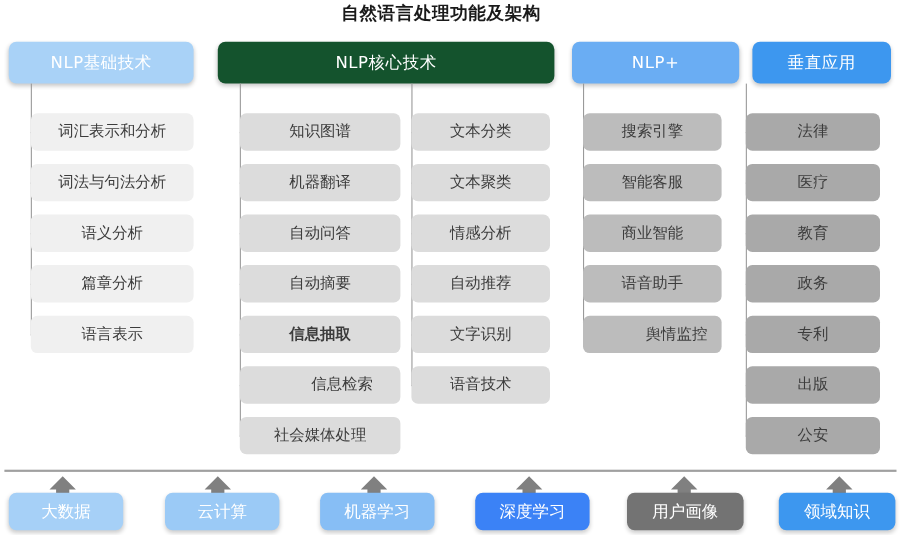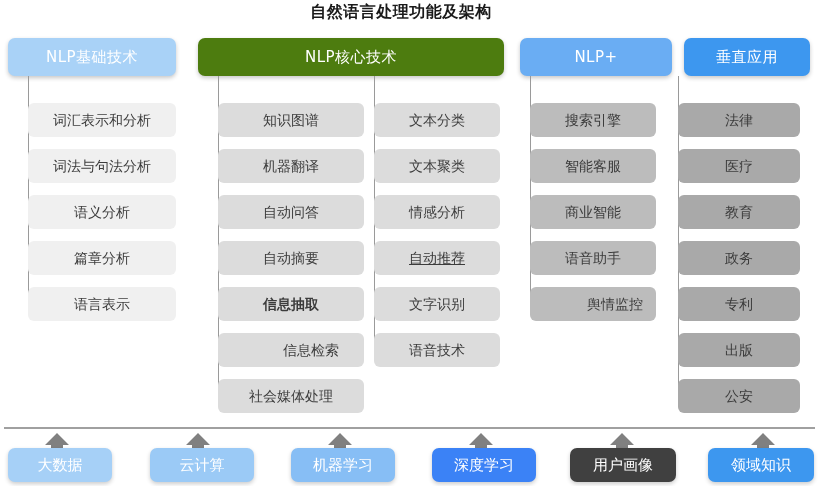--- a/index.html
+++ b/index.html
@@ -44,21 +44,21 @@
   .hdr {
     position: absolute;
     height: 38px;
     color: #ffffff;
     font-size: 15px;
     font-weight: normal;
     box-shadow: 0 2px 4px rgba(0,0,0,0.22);
     letter-spacing: 0.5px;
   }
   #hdr0 { left: 8px;   top: 38px; width: 168px; background: #a9d2f7; }
-  #hdr1 { left: 198px; top: 38px; width: 306px; background: #4d7c0f; text-align: right; }
+  #hdr1 { left: 198px; top: 38px; width: 306px; background: #14532d; text-align: right; }
   #hdr2 { left: 520px; top: 38px; width: 152px; background: #6aadf3; }
   #hdr3 { left: 684px; top: 38px; width: 126px; background: #3d97ef; }
 
   
   .col {
     position: absolute;
   }
 
   
   .node {
@@ -184,21 +184,21 @@
   <div class="hline" style="left:374px; top:120px; width:16px;"></div>
   <div class="pill node c2" style="left:374px; top:103px; width:126px;">文本分类</div>
 
   <div class="hline" style="left:374px; top:166px; width:16px;"></div>
   <div class="pill node c2" style="left:374px; top:149px; width:126px;">文本聚类</div>
 
   <div class="hline" style="left:374px; top:212px; width:16px;"></div>
   <div class="pill node c2" style="left:374px; top:195px; width:126px;">情感分析</div>
 
   <div class="hline" style="left:374px; top:258px; width:16px;"></div>
-  <div class="pill node c2" style="left:374px; top:241px; width:126px;text-decoration:underline;">自动推荐</div>
+  <div class="pill node c2" style="left:374px; top:241px; width:126px;">自动推荐</div>
 
   <div class="hline" style="left:374px; top:304px; width:16px;"></div>
   <div class="pill node c2" style="left:374px; top:287px; width:126px;">文字识别</div>
 
   <div class="hline" style="left:374px; top:350px; width:16px;"></div>
   <div class="pill node c2" style="left:374px; top:333px; width:126px;">语音技术</div>
 </div>
 
 <div class="col">
   <div class="vline" style="left:530px; top:76px; height:229px;"></div>
@@ -274,16 +274,16 @@
 <div class="arrow" style="left:750px;">
   <svg width="26" height="26" viewBox="0 0 26 26">
       <path d="M13 1 L25 13 L19 13 L19 25 L7 25 L7 13 L1 13 Z" fill="#808080"></path>
     </svg>
 </div>
 
 <div class="pill base" style="left:8px;   width:104px; background:#a6d0f7;">大数据</div>
 <div class="pill base" style="left:150px; width:104px; background:#9bcaf6;">云计算</div>
 <div class="pill base" style="left:291px; width:104px; background:#87bef5;">机器学习</div>
 <div class="pill base" style="left:432px; width:104px; background:#3b82f6;">深度学习</div>
-<div class="pill base" style="left:570px; width:106px; background:#404040;text-align:center;">用户画像</div>
+<div class="pill base" style="left:570px; width:106px; background:#737373;text-align:center;">用户画像</div>
 <div class="pill base" style="left:708px; width:106px; background:#3d97ef;">领域知识</div>
 
 <div class="watermark"></div>
 
 </body></html>

